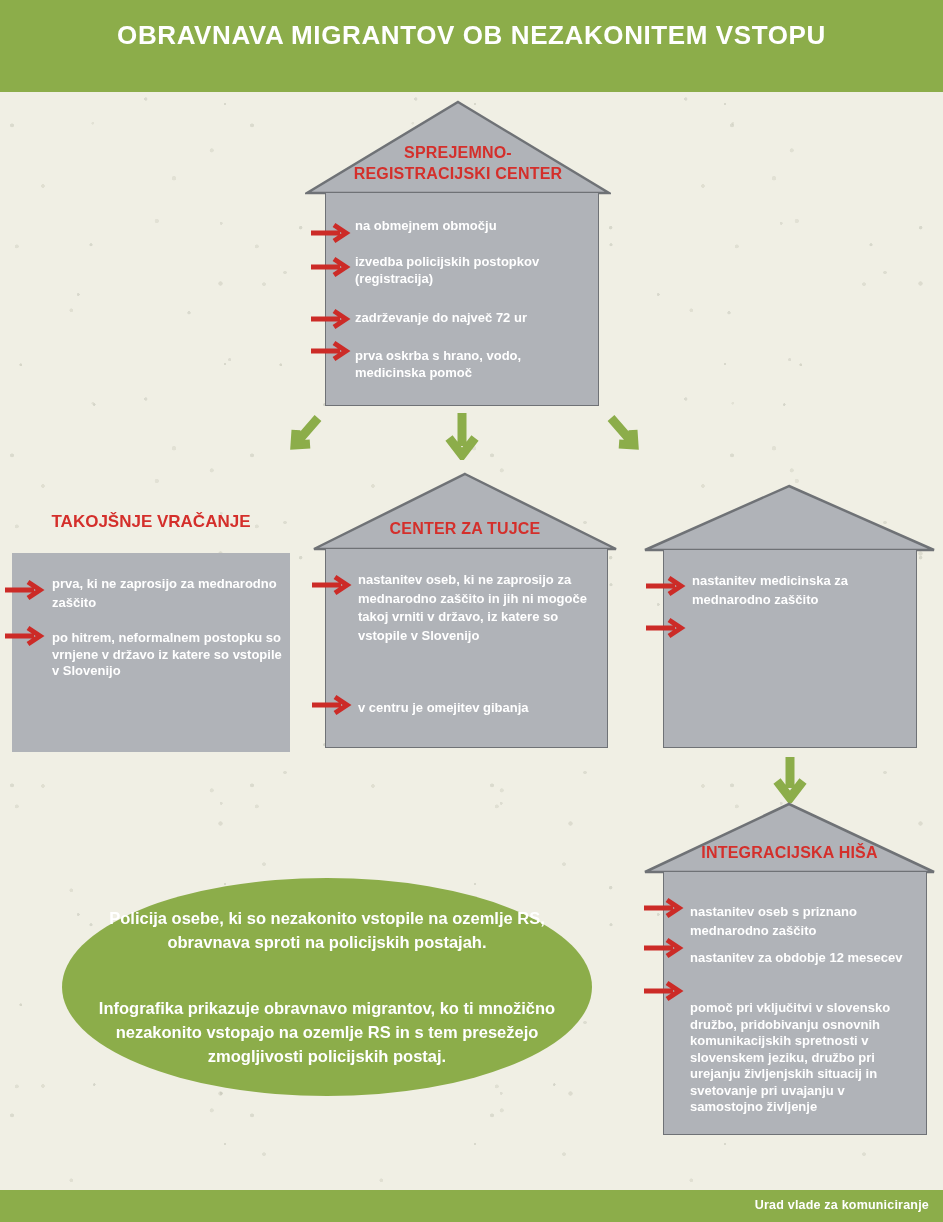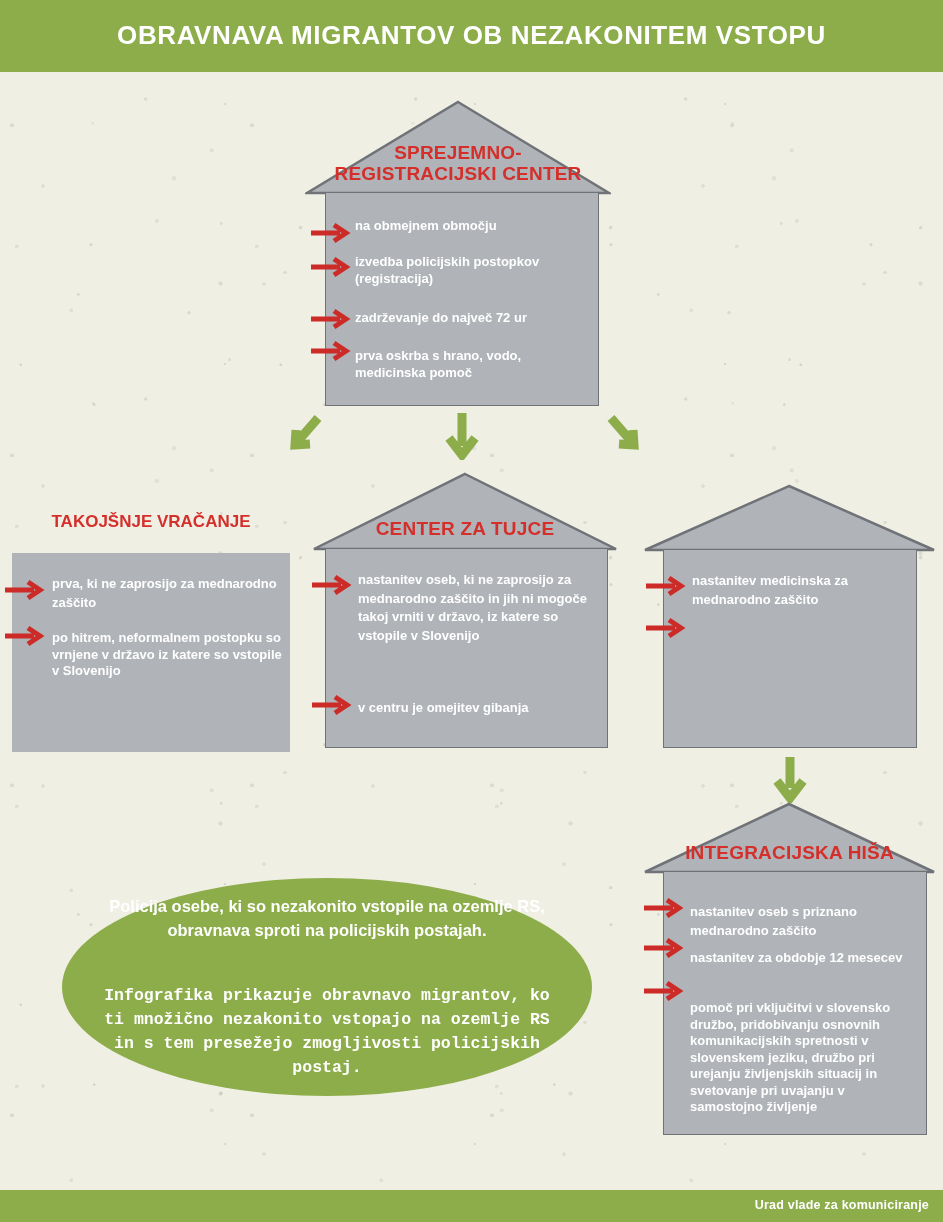--- a/index.html
+++ b/index.html
@@ -44,21 +44,21 @@
                      280px 310px, 300px 250px, 240px 330px, 320px 280px,
                      270px 300px, 290px 320px, 250px 260px, 330px 300px,
                      260px 340px, 300px 270px, 280px 290px, 310px 330px,
                      240px 280px, 290px 310px, 320px 260px, 270px 340px, 300px 290px;
     opacity: .85;
     pointer-events: none;
   }
   
   #header {
     position: absolute; left: 0; top: 0;
-    width: 943px; height: 72px;
+    width: 943px; height: 92px;
     background: #8cad4a;
   }
   #header-title {
     position: absolute; left: 0; top: 20px; width: 943px;
     text-align: center;
     color: #ffffff;
     font-size: 26px;
     font-weight: bold;
     letter-spacing: .6px;
     font-family: "Liberation Sans", sans-serif;
@@ -79,21 +79,21 @@
   .roof {
     position: absolute;
     width: 100%;
   }
   .roof svg { display: block; width: 100%; height: 100%; }
   .roof-label {
     position: absolute; left: 0; width: 100%;
     text-align: center;
     color: #d42f2b;
     font-weight: bold;
-    font-size: 19px;
+    font-size: 16px;
     letter-spacing: .2px;
     line-height: 21px;
   }
   .body {
     position: absolute;
     background: #b0b3b8;
     border: 1.5px solid #6f7276;
   }
   .plainbox {
     position: absolute;
@@ -129,21 +129,21 @@
     border-radius: 50%;
     display: flex; flex-direction: column;
     align-items: center; justify-content: center;
   }
   #ellipse p {
     color: #ffffff; font-weight: bold;
     font-size: 16.5px; line-height: 24px;
     text-align: center;
     width: 470px;
   }
-  #ellipse p.second { margin-top: 42px; font-family: Liberation Mono, monospace; }
+  #ellipse p.second { margin-top: 42px; }
   
   .standalone-label {
     position: absolute;
     color: #d42f2b; font-weight: bold; font-size: 17px;
     text-align: center;
   }
 </style>
 </head>
 <body>
 

